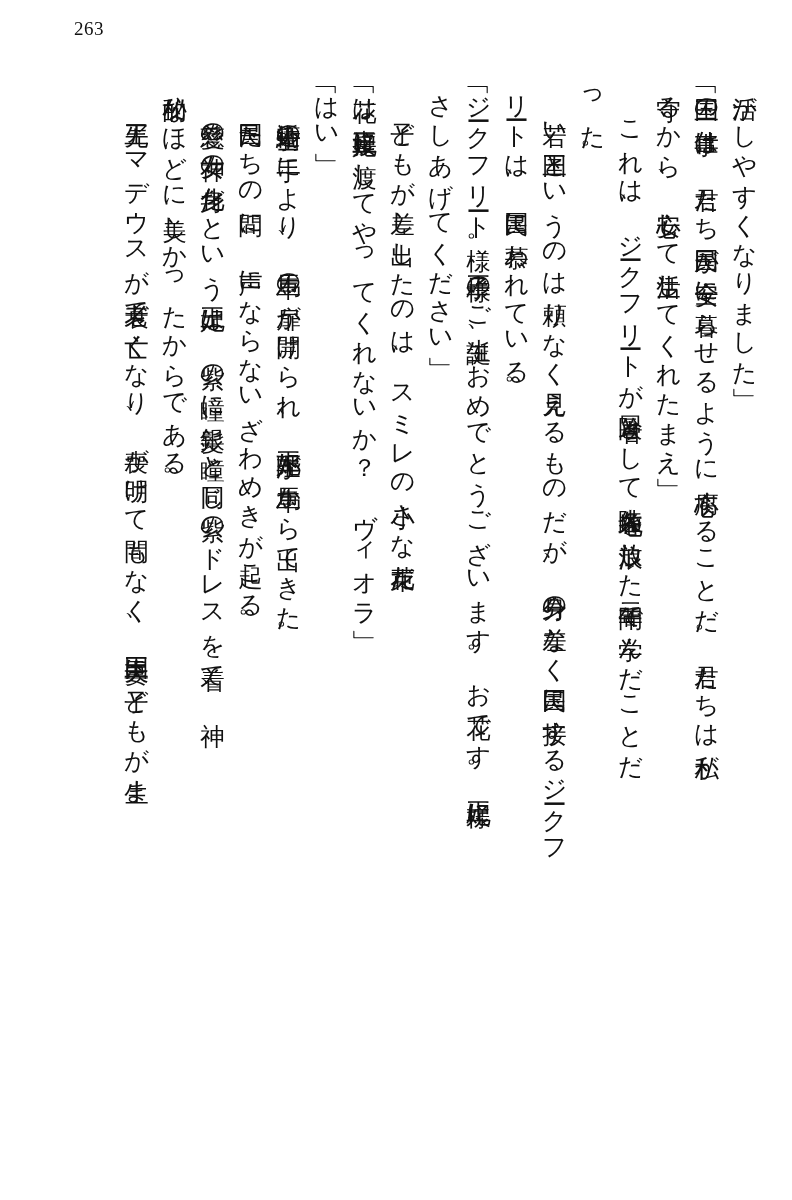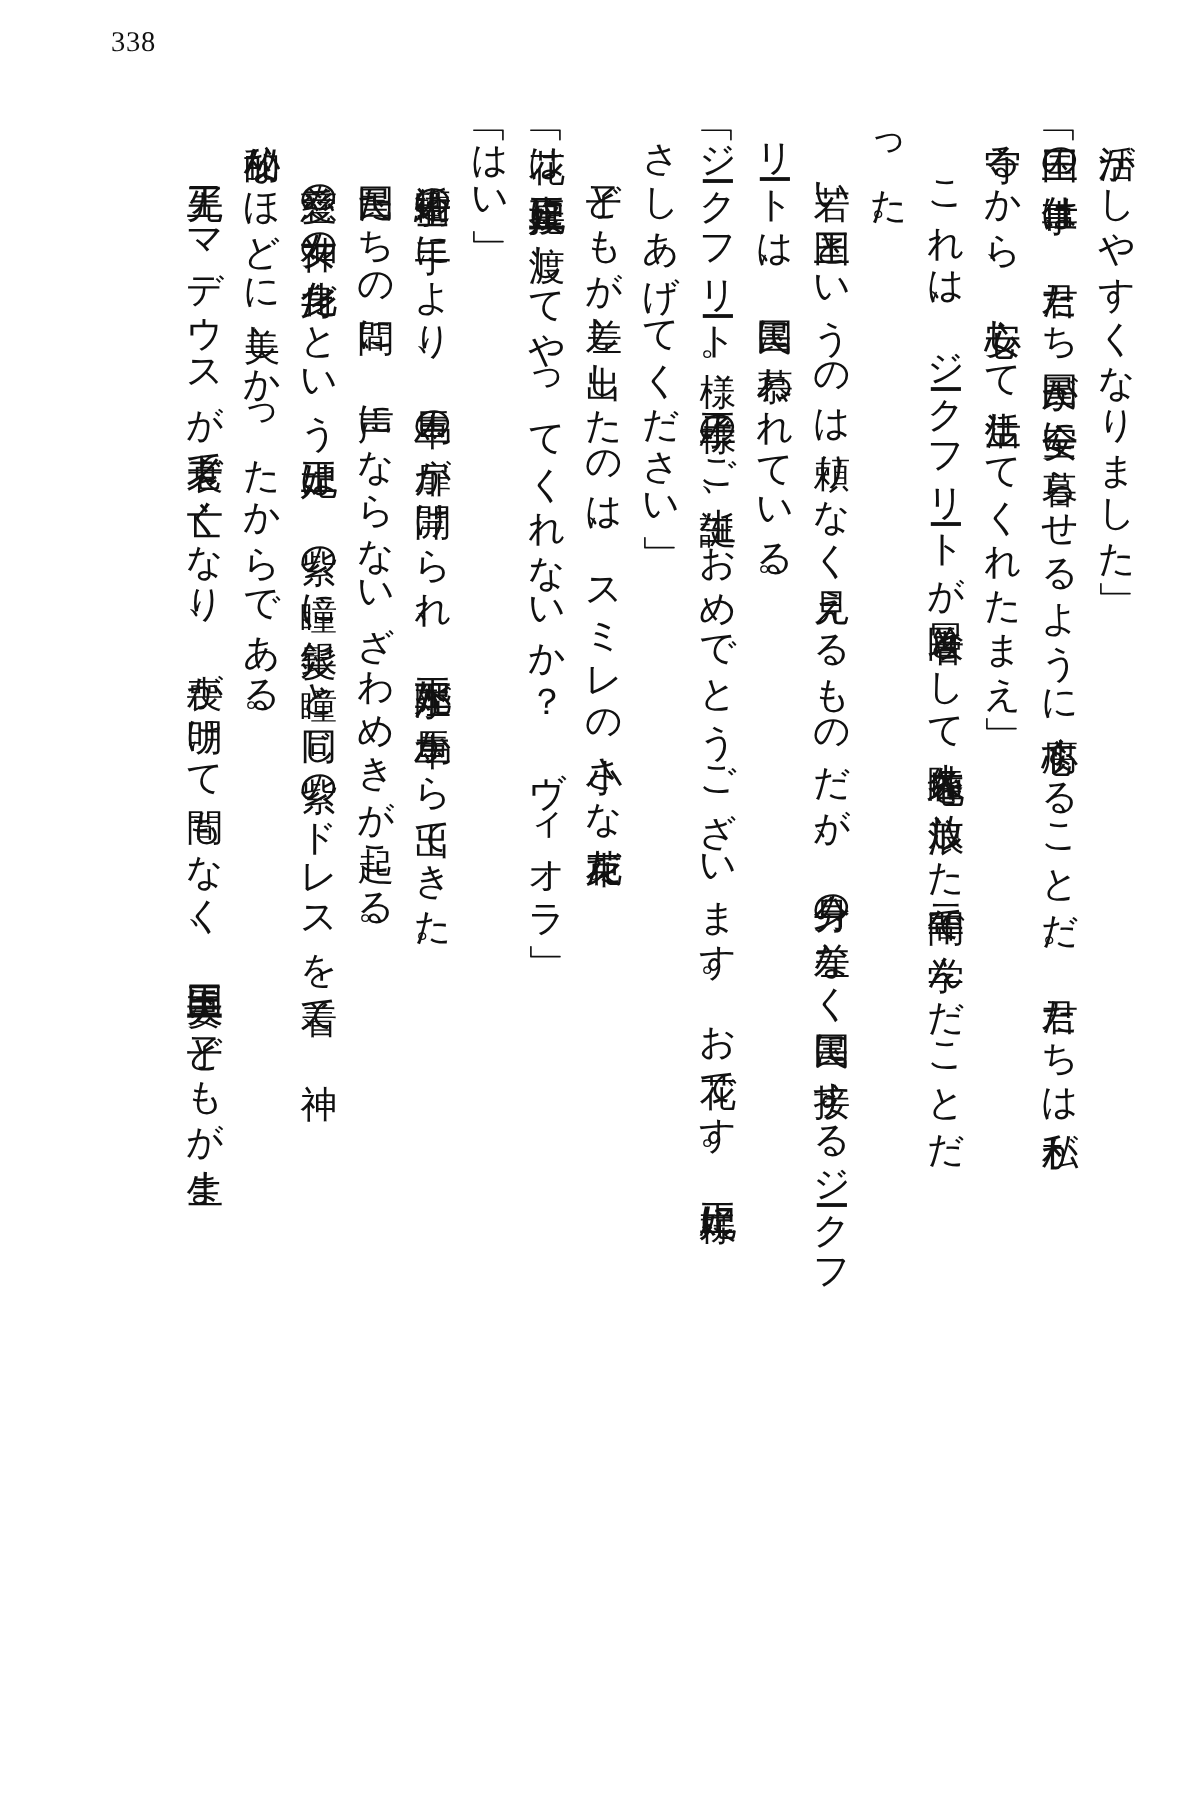--- a/index.html
+++ b/index.html
@@ -63,21 +63,21 @@
   }
 
   
   .vline.indent-1 { padding-top: 26px; }
 </style>
 </head>
 <body>
 
 <div class="page">
 
-  <div class="page-number">338</div>
+  <div class="page-number">263</div>
 
   <div class="text-body">
       <div class="vline">活がしやすくなりました」</div>
       <div class="vline">「国王の仕事は、君たち国民が安全に暮らせるように腐心することだ。君たちは私が</div>
       <div class="vline">守るから、安心して生活してくれたまえ」</div>
       <div class="vline indent-1">これは、ジークフリートが冒険者として大陸各地を放浪した二年間で学んだことだ</div>
       <div class="vline">った。</div>
       <div class="vline indent-1">若い国王というのは頼りなく見えるものだが、身分の差なく国民に接するジークフ</div>
       <div class="vline">リートは、国民に慕われている。</div>
       <div class="vline">「ジークフリート様。王子様のご生誕、おめでとうございます。お花です。王妃様に</div>

